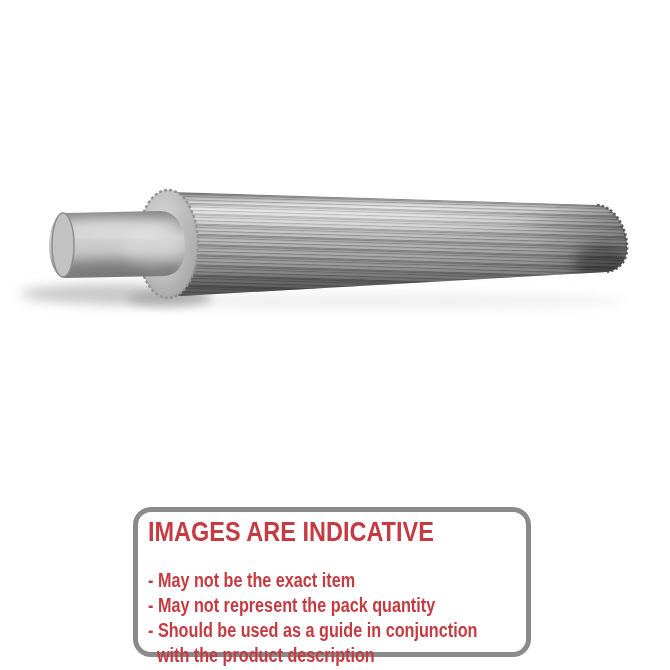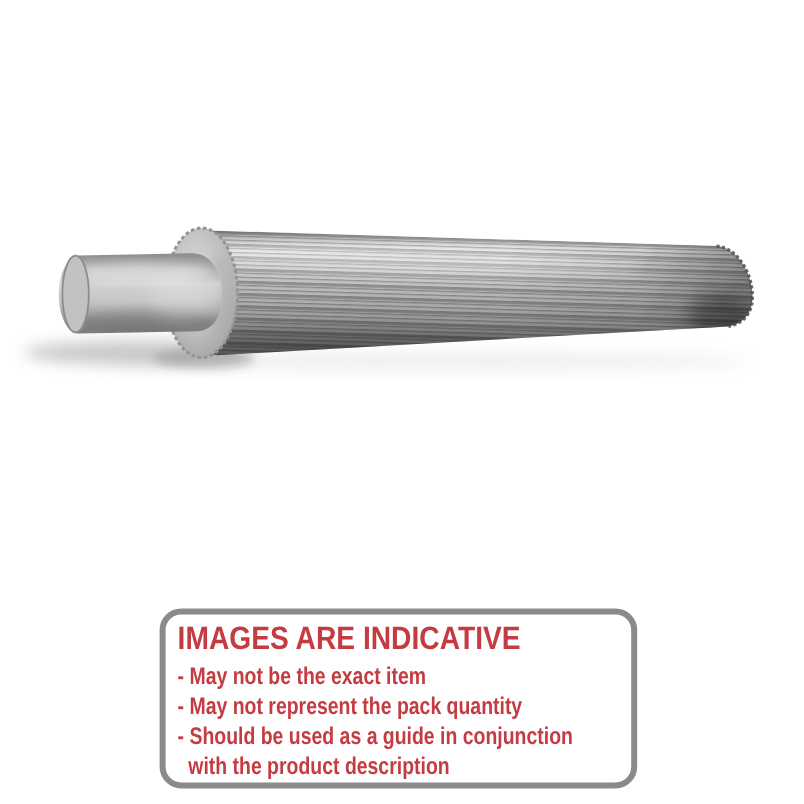--- a/index.html
+++ b/index.html
@@ -31,21 +31,21 @@
   }
   .disclaimer-title{
     font-size:27px;
     font-weight:bold;
     line-height:29px;
     color:var(--red);
     white-space:nowrap;
     transform:scaleX(.87);
     transform-origin:left top;
   }
-  .disclaimer-lines{margin-top:5px;}
+  .disclaimer-lines{margin-top:21px;}
   .disclaimer-line{
     font-size:20px;
     font-weight:bold;
     line-height:25px;
     color:var(--red);
     white-space:nowrap;
     transform:scaleX(.81);
     transform-origin:left top;
   }
   .disclaimer-line.indented{padding-left:11px;}

